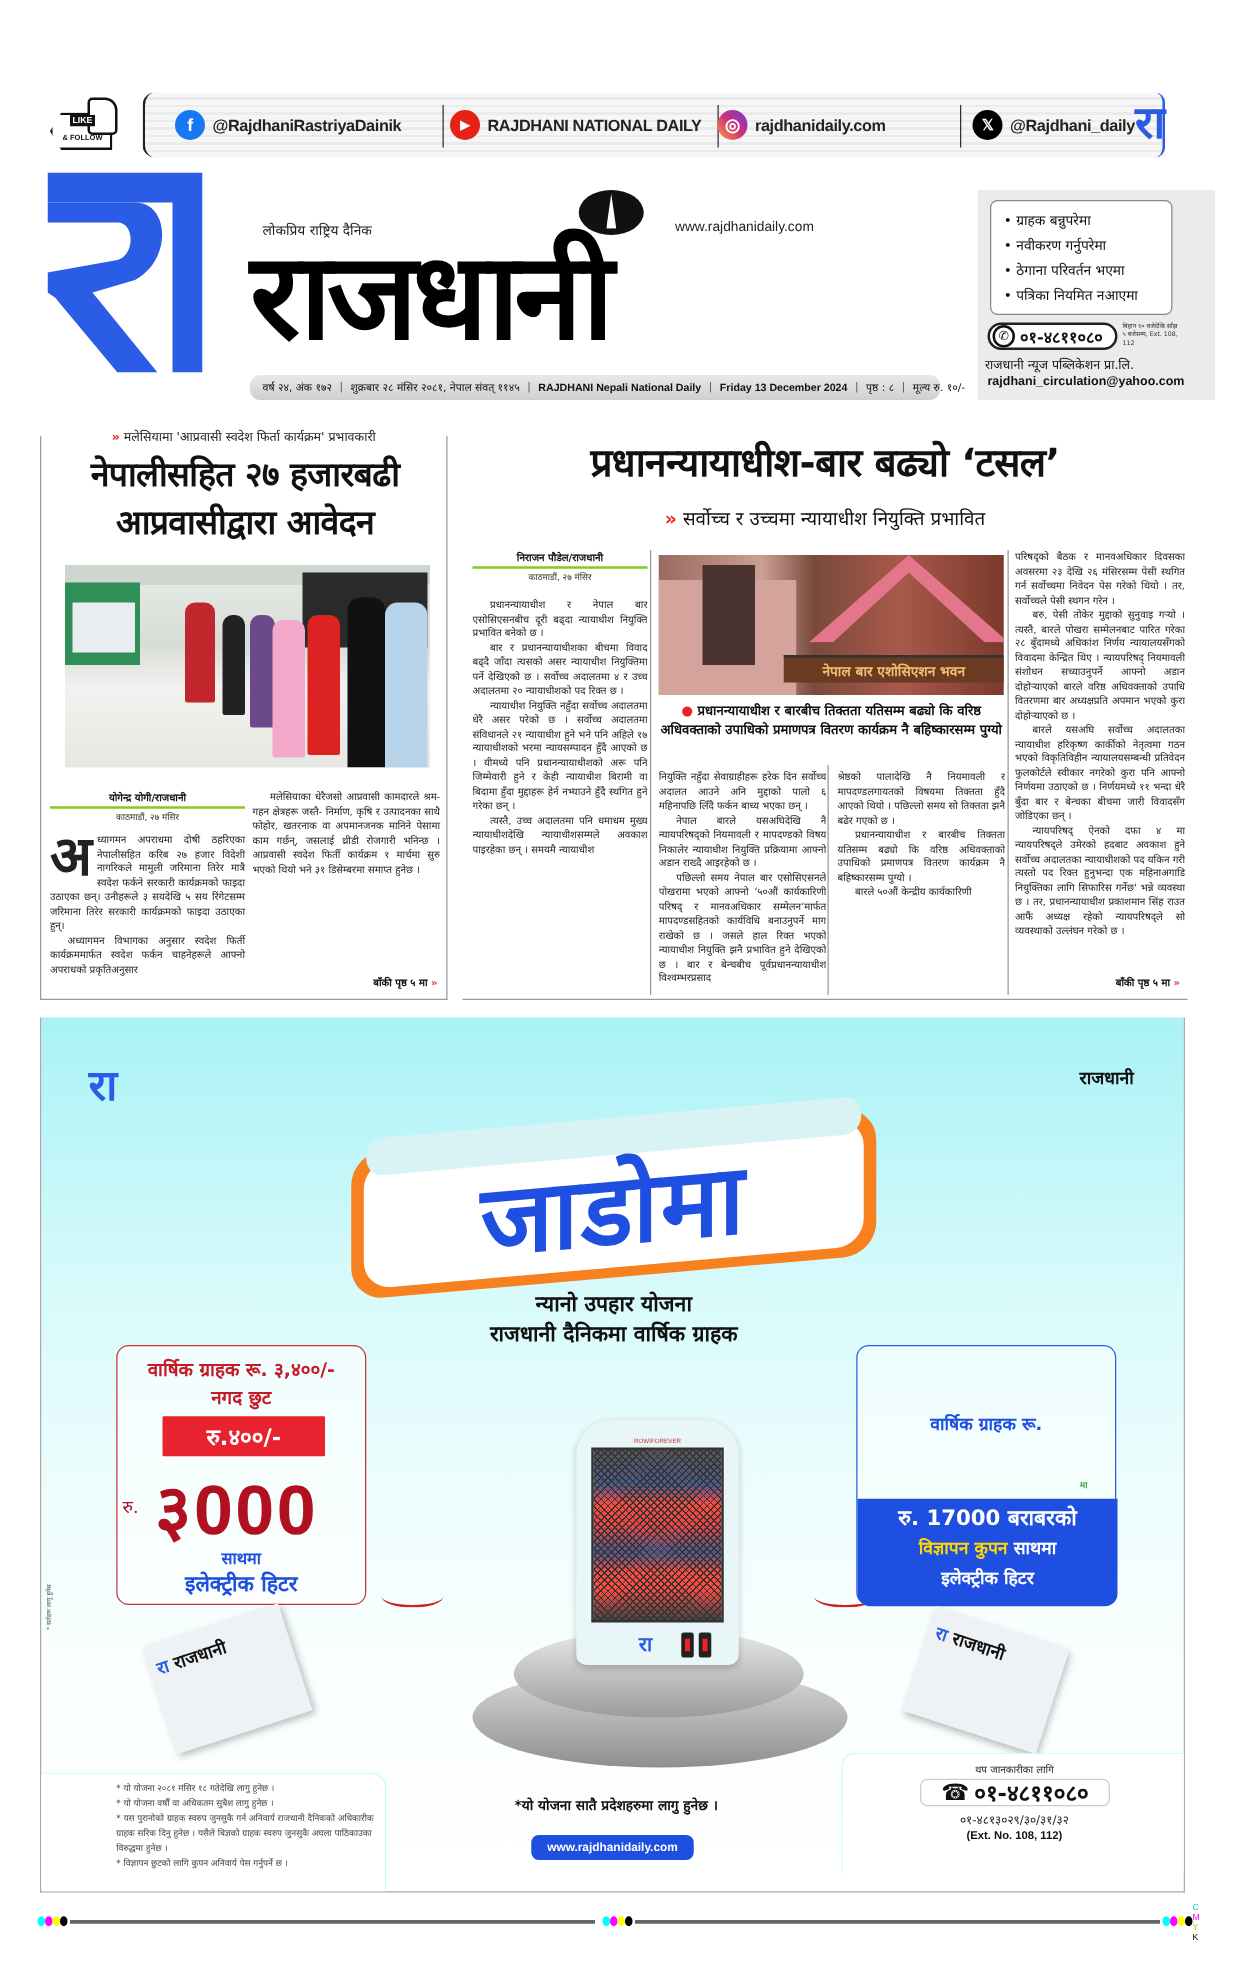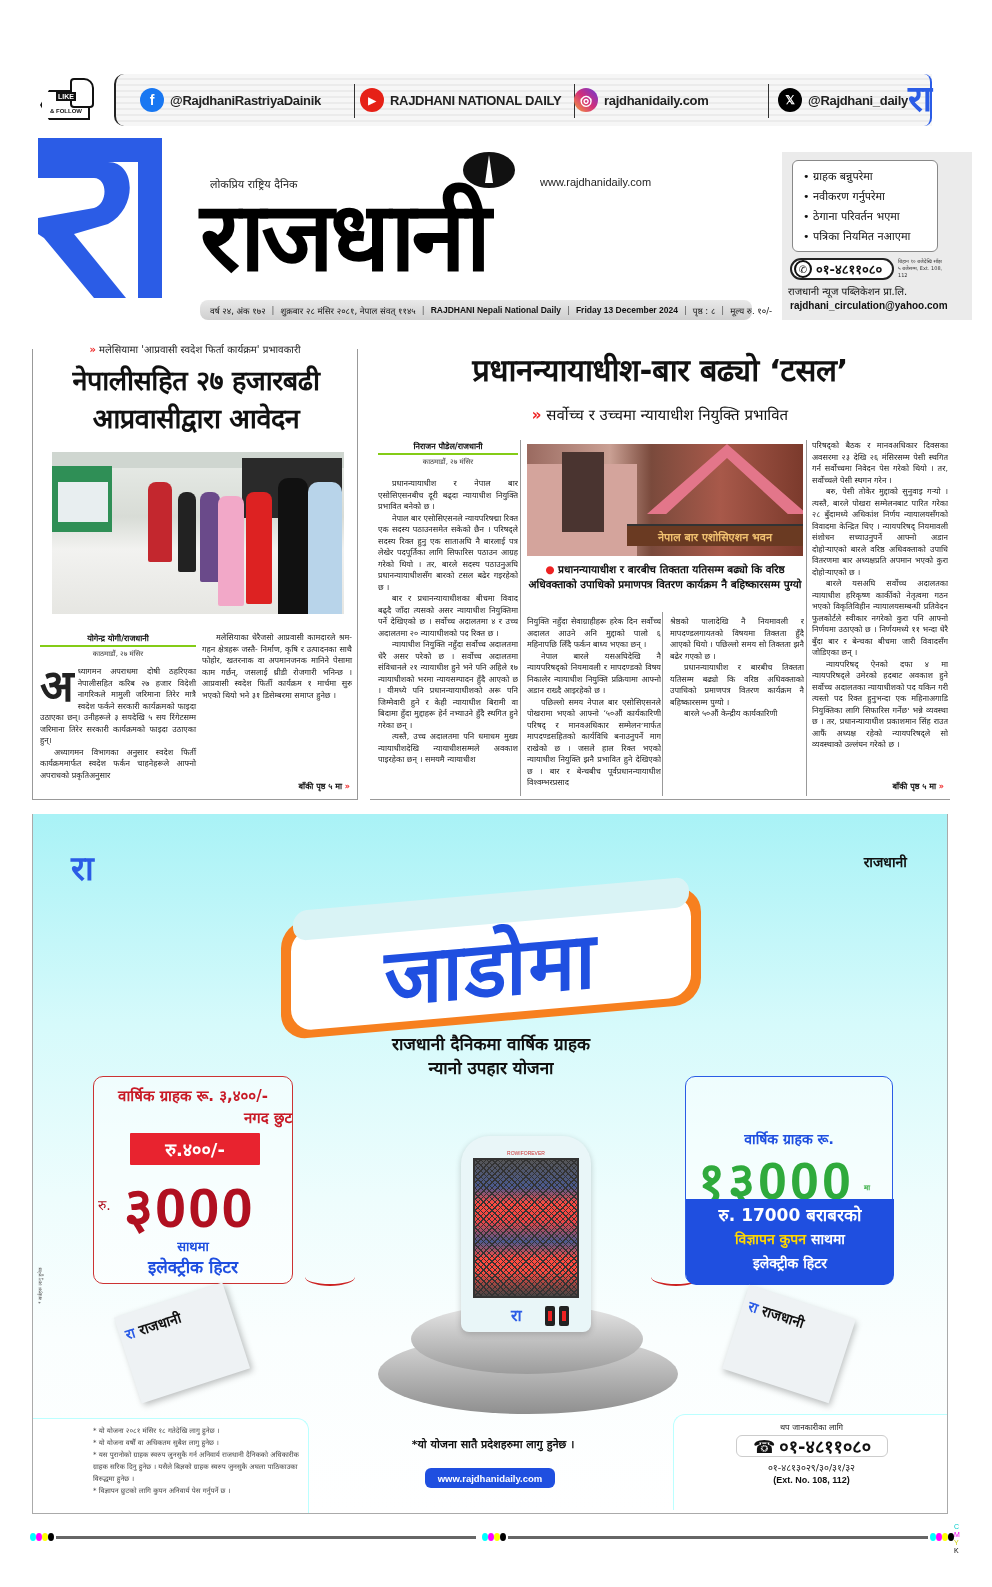--- a/index.html
+++ b/index.html
@@ -74,21 +74,21 @@
   .ad .r-brand{position:absolute;right:40px;top:38px;font:bold 14px "DejaVu Sans",sans-serif;color:#111}
   .jado{position:absolute;left:248px;top:70px;width:420px;height:140px}
   .jado .plate{position:absolute;left:0;top:20px;width:420px;height:118px;background:#f7801f;border-radius:26px;transform:skewY(-5deg)}
   .jado .plate2{position:absolute;left:10px;top:28px;width:400px;height:102px;background:#fff;border-radius:22px;transform:skewY(-5deg)}
   .jado .snow{position:absolute;left:12px;top:10px;width:396px;height:30px;background:#d9f3f5;border-radius:14px;transform:skewY(-5deg)}
   .jado .txt{position:absolute;left:0;top:42px;width:420px;text-align:center;font:bold 78px "DejaVu Sans",sans-serif;color:#1f4fe0;line-height:86px;letter-spacing:2px;transform:skewY(-5deg)}
   .ad-sub{position:absolute;left:250px;top:218px;width:416px;text-align:center;font:bold 17px "DejaVu Sans",sans-serif;line-height:24px;color:#111}
 
   .offer-l{position:absolute;left:60px;top:262px;width:200px;height:208px;border:1px solid #c33;border-radius:10px;background:rgba(255,255,255,.55)}
   .offer-l .t1{position:absolute;left:0;top:8px;width:100%;text-align:center;font:bold 15px "DejaVu Sans",sans-serif;color:#c81a26}
-  .offer-l .t2{position:absolute;left:0;top:30px;width:100%;text-align:right;font:bold 15px "DejaVu Sans",sans-serif;color:#c81a26}
+  .offer-l .t2{position:absolute;left:0;top:30px;width:100%;text-align:center;font:bold 15px "DejaVu Sans",sans-serif;color:#c81a26}
   .offer-l .pill{position:absolute;left:36px;top:56px;width:130px;height:32px;background:#e8232f;border-radius:1px;color:#fff;font:bold 18px "DejaVu Sans",sans-serif;display:flex;align-items:center;justify-content:center}
   .offer-l .rs{position:absolute;left:4px;top:118px;font:14px "DejaVu Sans",sans-serif;color:#b01020}
   .offer-l .big{position:absolute;left:30px;top:90px;font:bold 56px "Liberation Sans",sans-serif;color:#b01020;letter-spacing:2px}
   .offer-l .s1{position:absolute;left:0;top:160px;width:100%;text-align:center;font:bold 13px "DejaVu Sans",sans-serif;color:#1f4fe0}
   .offer-l .s2{position:absolute;left:0;top:178px;width:100%;text-align:center;font:bold 17px "DejaVu Sans",sans-serif;color:#1f4fe0}
 
   .offer-r{position:absolute;left:652px;top:262px;width:208px;height:208px;border:1px solid #2b5ce6;border-radius:10px;background:rgba(255,255,255,.5)}
   .offer-r .k{position:absolute;left:0;top:4px;width:100%;text-align:center;font:bold 36px "DejaVu Sans",sans-serif;color:#2faa3c}
   .offer-r .s{position:absolute;left:0;top:52px;width:100%;text-align:center;font:bold 14px "DejaVu Sans",sans-serif;color:#1f4fe0}
   .offer-r .n{position:absolute;left:12px;top:66px;font:bold 52px "Liberation Sans",sans-serif;color:#2faa3c;letter-spacing:3px}
@@ -113,21 +113,21 @@
   .arrow-r{position:absolute;left:618px;top:454px;width:50px;height:18px;border-bottom:2px solid #c22;border-radius:0 0 50% 50%}
 
   .paper-l{position:absolute;left:92px;top:484px;width:114px;height:90px;background:#eef2f4;transform:rotate(-18deg);box-shadow:2px 3px 6px rgba(0,0,0,.25);font:bold 14px "DejaVu Sans",sans-serif;padding:10px 6px}
   .paper-r{position:absolute;left:700px;top:486px;width:112px;height:88px;background:#eef2f4;transform:rotate(18deg);box-shadow:2px 3px 6px rgba(0,0,0,.25);font:bold 14px "DejaVu Sans",sans-serif;padding:10px 6px}
   .paper-l .pr,.paper-r .pr{color:#2b5ce6}
 
   .terms{position:absolute;left:0;top:604px;width:276px;height:96px;background:#fff;border:1px solid #bff;border-left:none;border-bottom:none;border-radius:0 12px 0 0;padding:6px 0 0 60px}
   .terms div{font:7px "DejaVu Sans",sans-serif;line-height:12px;color:#444}
   .note{position:absolute;left:300px;top:622px;width:320px;text-align:center;font:bold 11px "DejaVu Sans",sans-serif;color:#111}
   .weburl{position:absolute;left:392px;top:654px;width:130px;height:20px;background:#1f4fe0;border-radius:6px;color:#fff;font:bold 9.5px "Liberation Sans",sans-serif;display:flex;align-items:center;justify-content:center}
-  .contact{position:absolute;left:640px;top:600px;width:276px;height:96px;background:#fff;border:1px solid #bff;border-right:none;border-bottom:none;border-radius:12px 0 0 0}
+  .contact{position:absolute;left:640px;top:588px;width:276px;height:96px;background:#fff;border:1px solid #bff;border-right:none;border-bottom:none;border-radius:12px 0 0 0}
   .contact .c1{position:absolute;left:0;top:6px;width:100%;text-align:center;font:8px "DejaVu Sans",sans-serif;color:#222}
   .contact .c2{position:absolute;left:62px;top:20px;width:152px;height:22px;border:1px solid #ccc;border-radius:6px;font:bold 18px "DejaVu Sans",sans-serif;color:#111;display:flex;align-items:center;justify-content:center;gap:4px}
   .contact .c3{position:absolute;left:0;top:46px;width:100%;text-align:center;font:9.5px "DejaVu Sans",sans-serif;color:#222}
   .contact .c4{position:absolute;left:0;top:60px;width:100%;text-align:center;font:bold 9px "Liberation Sans",sans-serif;color:#111}
   .vert{position:absolute;left:4px;top:430px;width:8px;height:60px;writing-mode:vertical-rl;transform:rotate(180deg);font:5px "DejaVu Sans",sans-serif;color:#555}
 
   
   .regbar{left:30px;top:1533px;width:920px;height:8px}
   .regline{position:absolute;top:3px;height:3px;background:#666}
   .regdot{position:absolute;top:0;width:6px;height:8px;border-radius:50%}
@@ -254,21 +254,20 @@
 <div class="abs rframe">
   <div class="vr" style="left:150px;top:8px;height:356px"></div>
   <div class="vr" style="left:292px;top:180px;height:184px"></div>
   <div class="vr" style="left:436px;top:8px;height:356px"></div>
 </div>
 <div class="abs" style="left:378px;top:440px;width:140px">
   <div class="byline">निराजन पौडेल/राजधानी</div>
   <div class="dateline">काठमाडौं, २७ मंसिर</div>
   <div class="col" style="margin-top:12px;height:330px;overflow:hidden">
     <p>प्रधानन्यायाधीश र नेपाल बार एसोसिएसनबीच दूरी बढ्दा न्यायाधीश नियुक्ति प्रभावित बनेको छ ।</p>
-    <p>नेपाल बार एसोसिएसनले न्यायपरिषद्मा रिक्त एक सदस्य पठाउनसमेत सकेको छैन । परिषद्ले सदस्य रिक्त हुनु एक साताअघि नै बारलाई पत्र लेखेर पदपूर्तिका लागि सिफारिस पठाउन आग्रह गरेको थियो । तर, बारले सदस्य पठाउनुअघि प्रधानन्यायाधीशसँग बारको टसल बढेर गइरहेको छ ।</p>
     <p>बार र प्रधानन्यायाधीशका बीचमा विवाद बढ्दै जाँदा त्यसको असर न्यायाधीश नियुक्तिमा पर्ने देखिएको छ । सर्वोच्च अदालतमा ४ र उच्च अदालतमा २० न्यायाधीशको पद रिक्त छ ।</p>
     <p>न्यायाधीश नियुक्ति नहुँदा सर्वोच्च अदालतमा धेरै असर परेको छ । सर्वोच्च अदालतमा संविधानले २१ न्यायाधीश हुने भने पनि अहिले १७ न्यायाधीशको भरमा न्यायसम्पादन हुँदै आएको छ । यीमध्ये पनि प्रधानन्यायाधीशको अरू पनि जिम्मेवारी हुने र केही न्यायाधीश बिरामी वा बिदामा हुँदा मुद्दाहरू हेर्न नभ्याउने हुँदै स्थगित हुने गरेका छन् ।</p>
     <p>त्यस्तै, उच्च अदालतमा पनि धमाधम मुख्य न्यायाधीशदेखि न्यायाधीशसम्मले अवकाश पाइरहेका छन् । समयमै न्यायाधीश</p>
   </div>
 </div>
 <div class="abs photo-r">
   <div class="bldg"></div>
   <div class="tower"></div>
   <div class="roof"></div>
   <div class="sign">नेपाल बार एशोसिएशन भवन</div>
@@ -308,22 +307,22 @@
   <div class="r-logo">रा</div>
   <div class="r-brand">राजधानी</div>
 
   <div class="jado">
     <div class="plate"></div>
       <div class="plate2"></div>
       <div class="snow"></div>
     <div class="txt">जाडोमा</div>
   </div>
   <div class="ad-sub">
+    <div>न्यानो उपहार योजना</div>
     <div>राजधानी दैनिकमा वार्षिक ग्राहक</div>
-    <div>न्यानो उपहार योजना</div>
   </div>
 
   <div class="offer-l">
     <div class="t1">वार्षिक ग्राहक रू. ३,४००/-</div>
     <div class="t2">नगद छुट</div>
     <div class="pill">रु.४००/-</div>
     <div class="rs">रु.</div>
     <div class="big">३000</div>
     <div class="s1">साथमा</div>
     <div class="s2">इलेक्ट्रीक हिटर</div>
@@ -337,21 +336,20 @@
   <div class="heater">
     <div class="brand">ROWIFOREVER</div>
     <div class="grill"></div>
     <div class="lg">रा</div>
     <div class="sw" style="left:84px"></div>
     <div class="sw" style="left:98px"></div>
   </div>
 
   <div class="offer-r">
     <div class="s">वार्षिक ग्राहक रू.</div>
-    <div class="n">१३000</div>
     <div class="ma">मा</div>
     <div class="blue">
       <div class="b1">रु. 17000 बराबरको</div>
       <div class="b2"><span class="y">विज्ञापन कुपन</span> <span>साथमा</span></div>
       <div class="b3">इलेक्ट्रीक हिटर</div>
     </div>
   </div>
 
   <div class="paper-l"><span class="pr">रा</span> <span>राजधानी</span></div>
   <div class="paper-r"><span class="pr">रा</span> <span>राजधानी</span></div>

